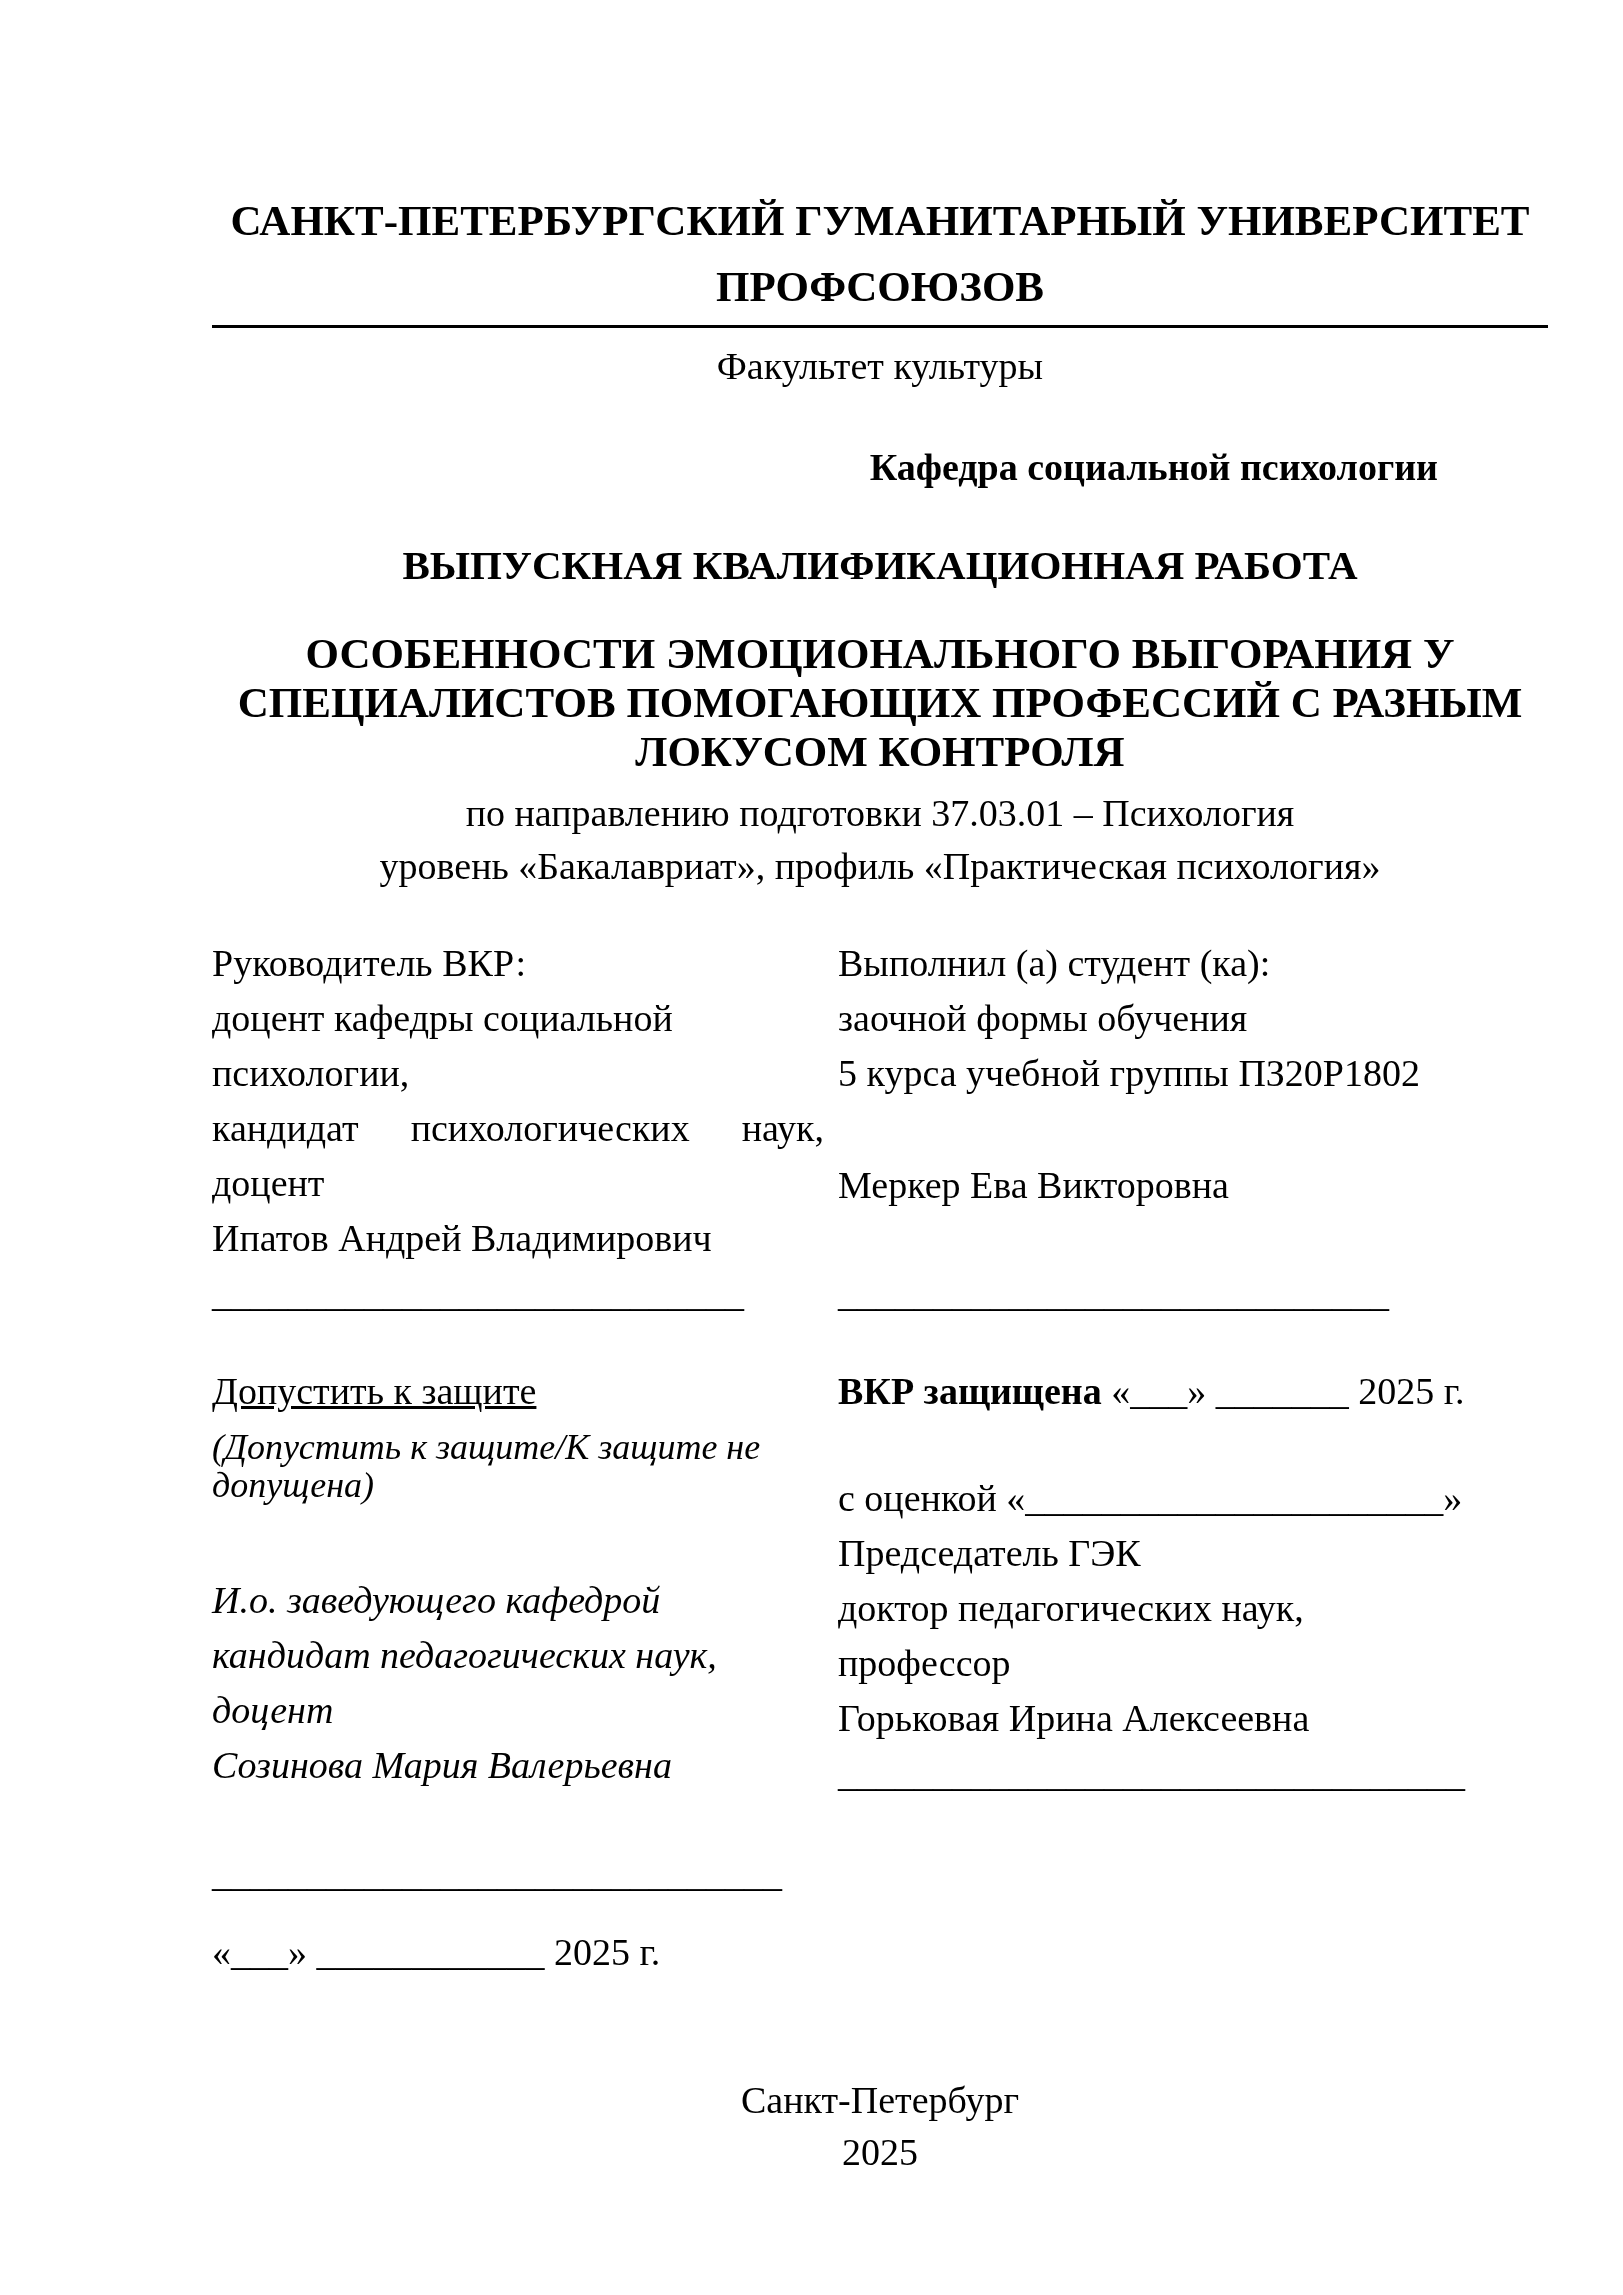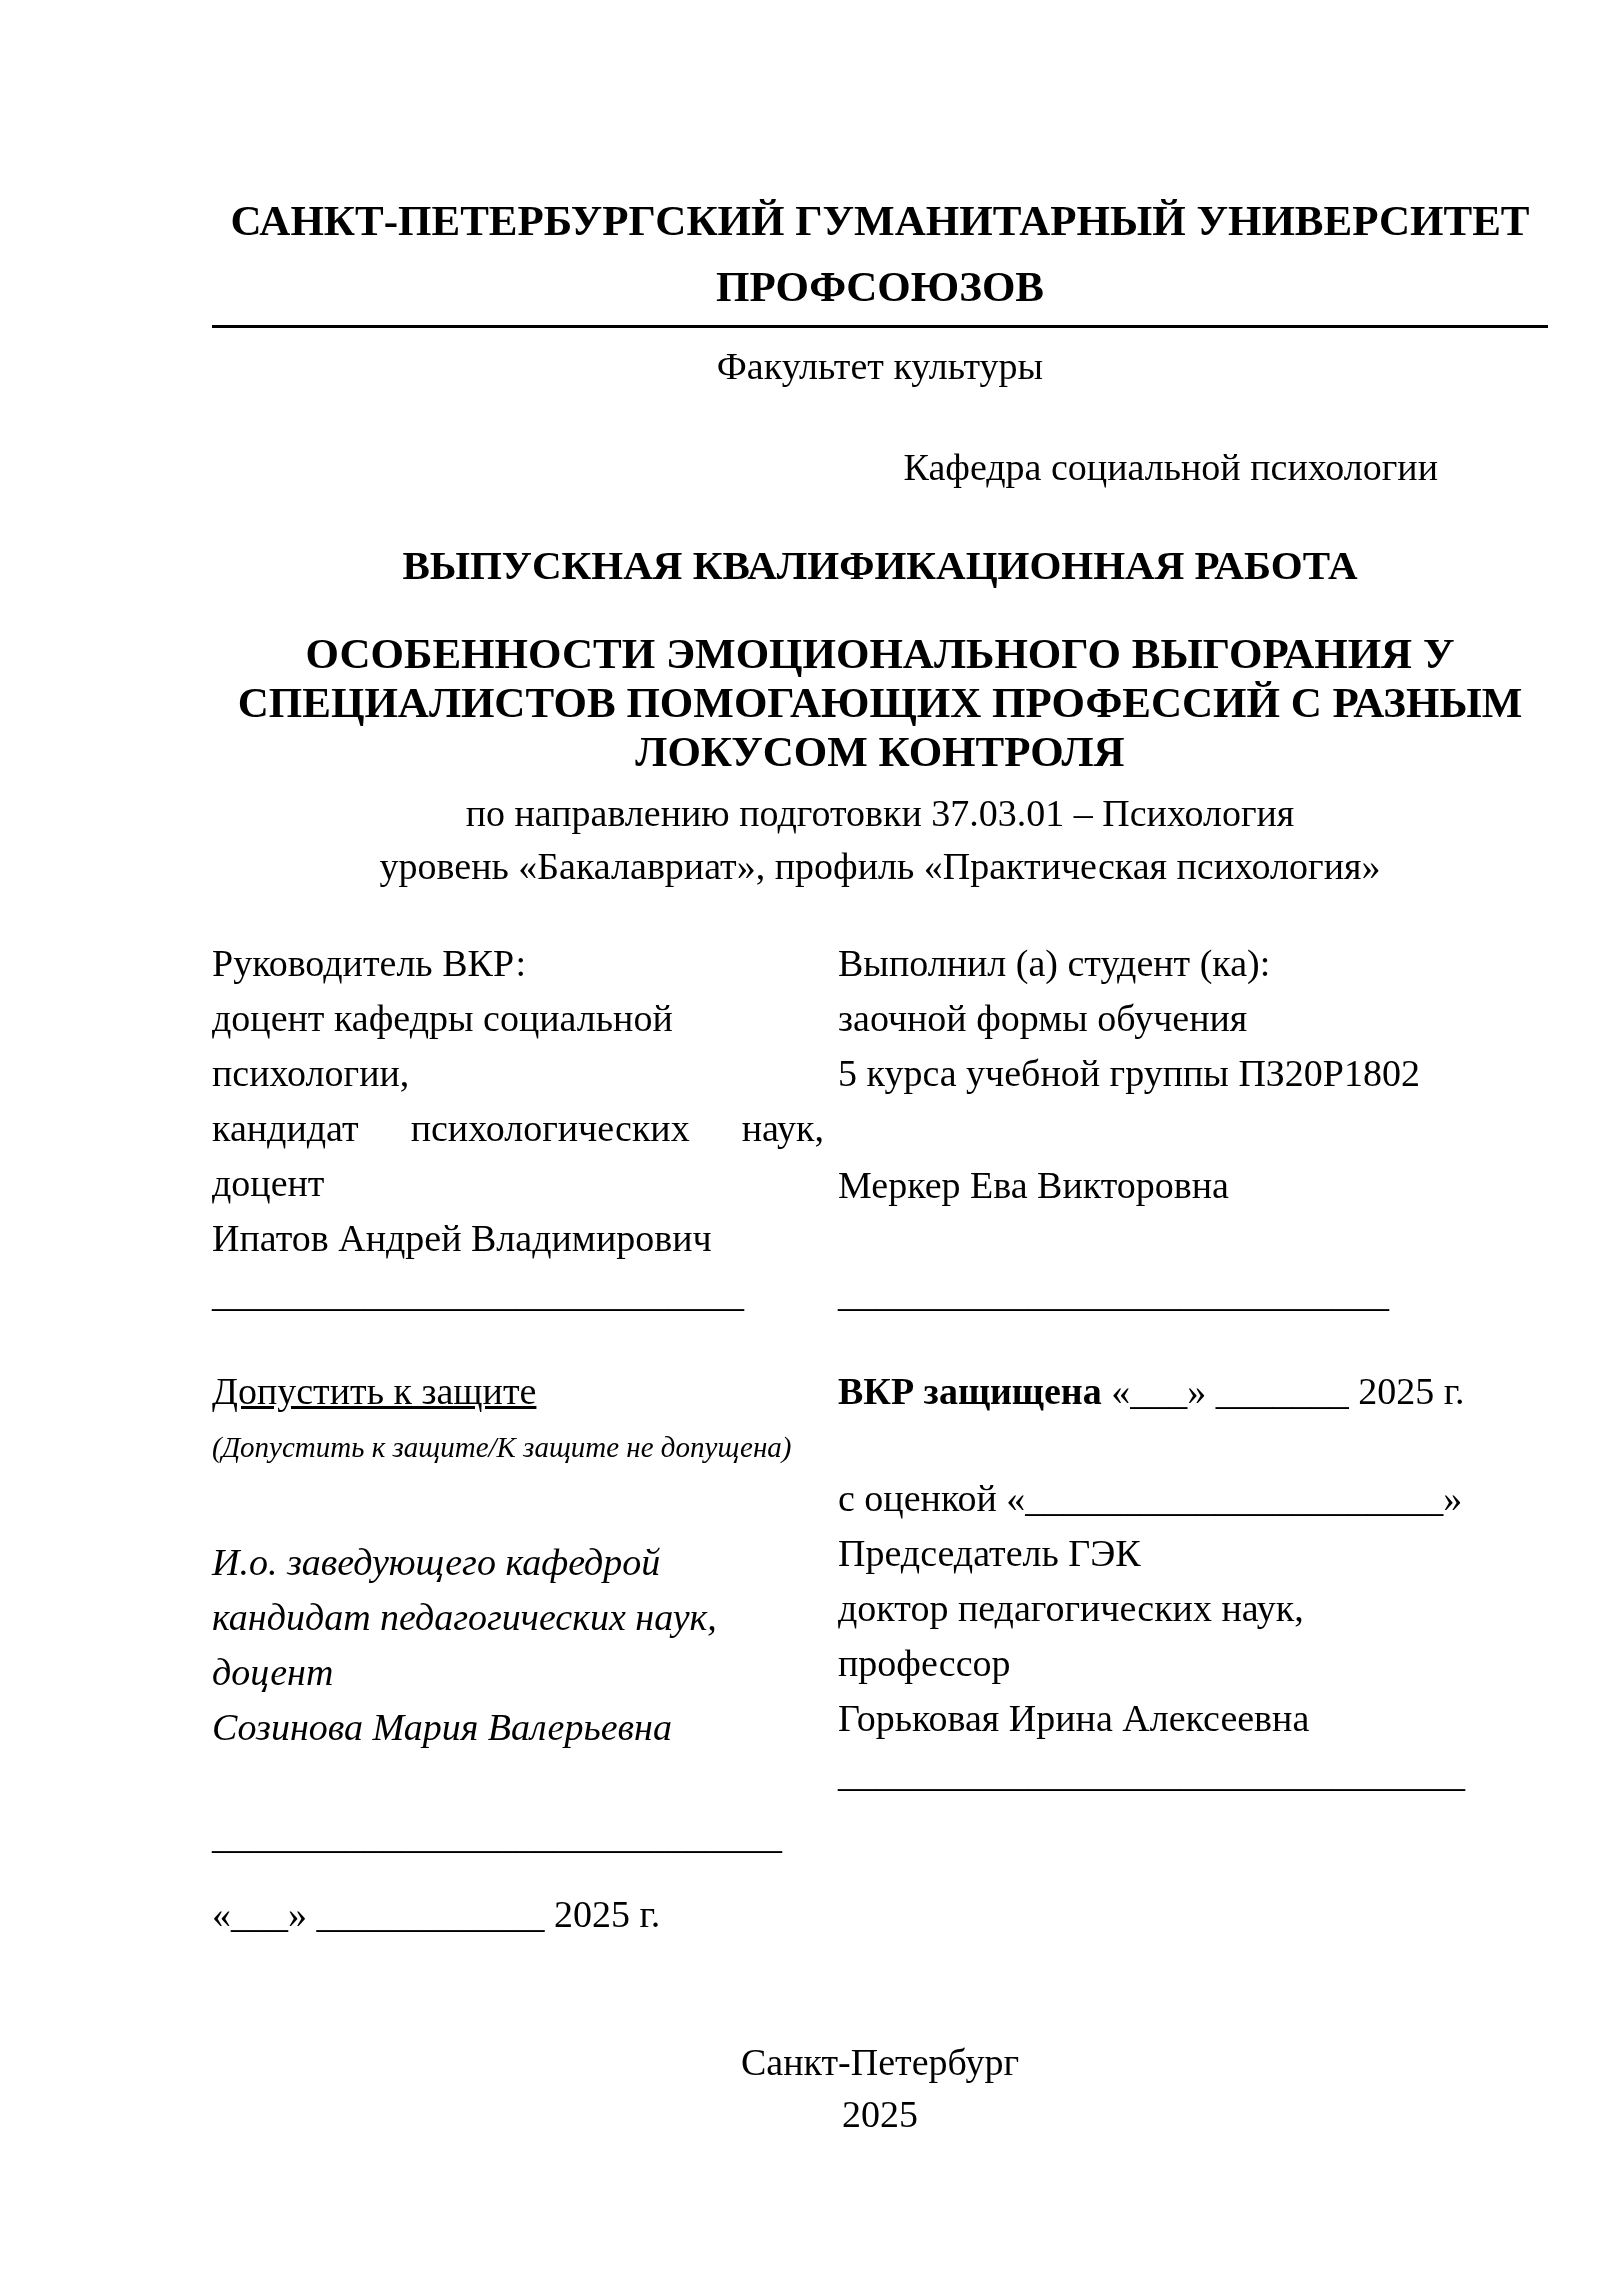--- a/index.html
+++ b/index.html
@@ -9,38 +9,38 @@
     font-family:"Liberation Serif","DejaVu Serif",serif;
     color:#000; font-size:38px;
   }
   .page { width:1623px; height:2295px; padding:188px 75px 31px 212px; overflow:hidden;border-radius:18px; }
 
   .university {
     text-align:center; font-weight:bold; font-size:43px; line-height:66px;
   }
   .rule { border-top:3.1px solid #000; margin-top:4.7px; }
   .faculty { text-align:center; line-height:55px; margin-top:11px; }
-  .department { text-align:right; padding-right:110px; line-height:55px; margin-top:46px; }
+  .department { text-align:right; padding-right:110px; line-height:55px; margin-top:46px;font-weight:bold; }
 
   .work-type { text-align:center; font-weight:bold; font-size:41px; line-height:49px; margin-top:46px; }
   .thesis-title { text-align:center; font-weight:bold; font-size:43px; line-height:49px; margin-top:39px; }
   .subtitle { text-align:center; line-height:53px; }
   .subtitle.first { margin-top:11px; }
 
   .cols { display:grid; grid-template-columns:612px 1fr; column-gap:14px; line-height:55px; }
   .cols-1 { margin-top:43px; }
   .cols-2 { margin-top:43px; }
 
   .stretch { text-align:justify; text-align-last:justify; }
 
   .student-name { margin-top:57px; }
   .student-sig { margin-top:53px; }
 
   .admit-title { text-decoration:underline; }
-  .note { font-size:29px; line-height:38px; font-style:italic; margin-top:9.4px; }
+  .note { font-size:36px; line-height:38px; font-style:italic; margin-top:9.4px; }
   .head-block { margin-top:69px;font-style:italic; }
   .head-sig { margin-top:53px; }
   .date-line { margin-top:23.6px; }
 
   .grade-line { margin-top:52px; }
   .bold { font-weight:bold; }
 
   .footer { text-align:center; line-height:52px; margin-top:94px; }
 </style>
 </head>

